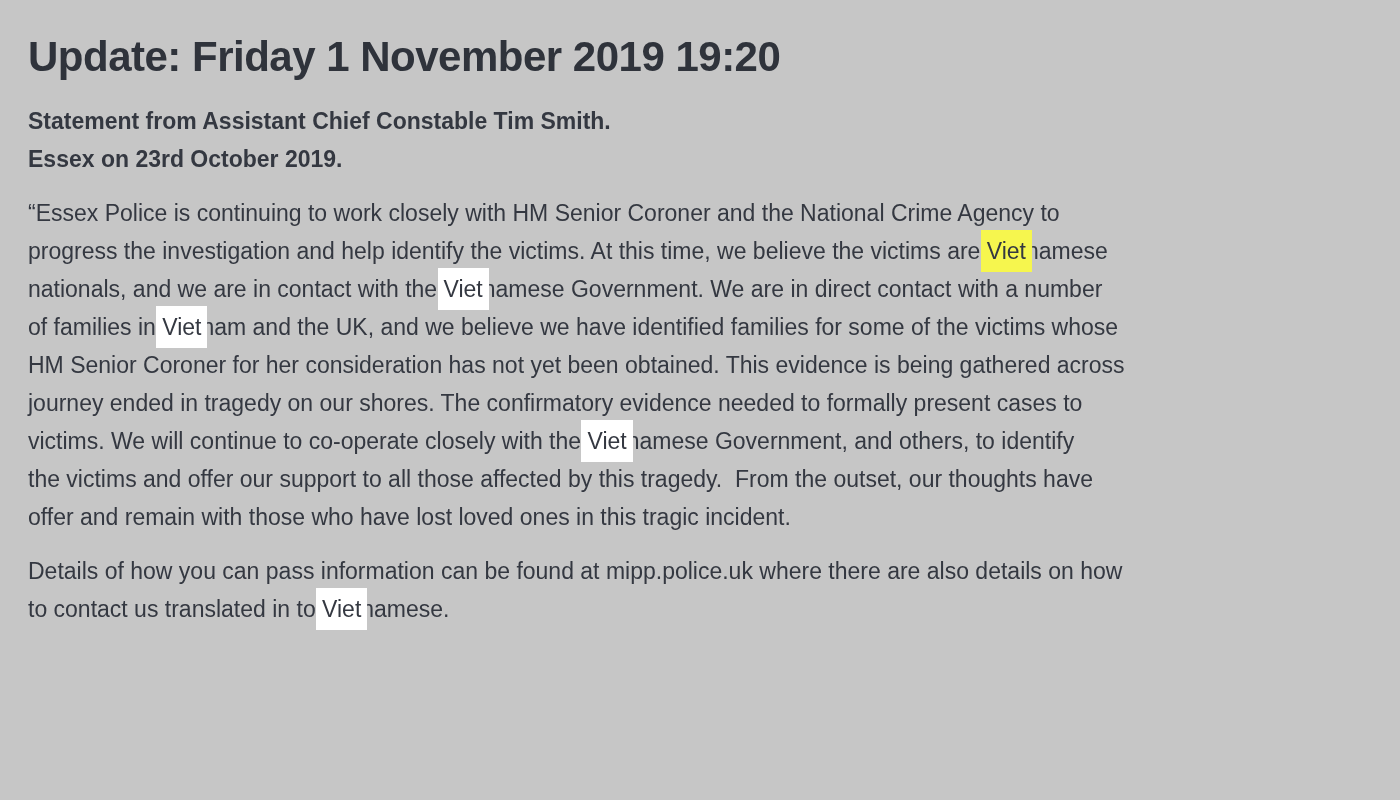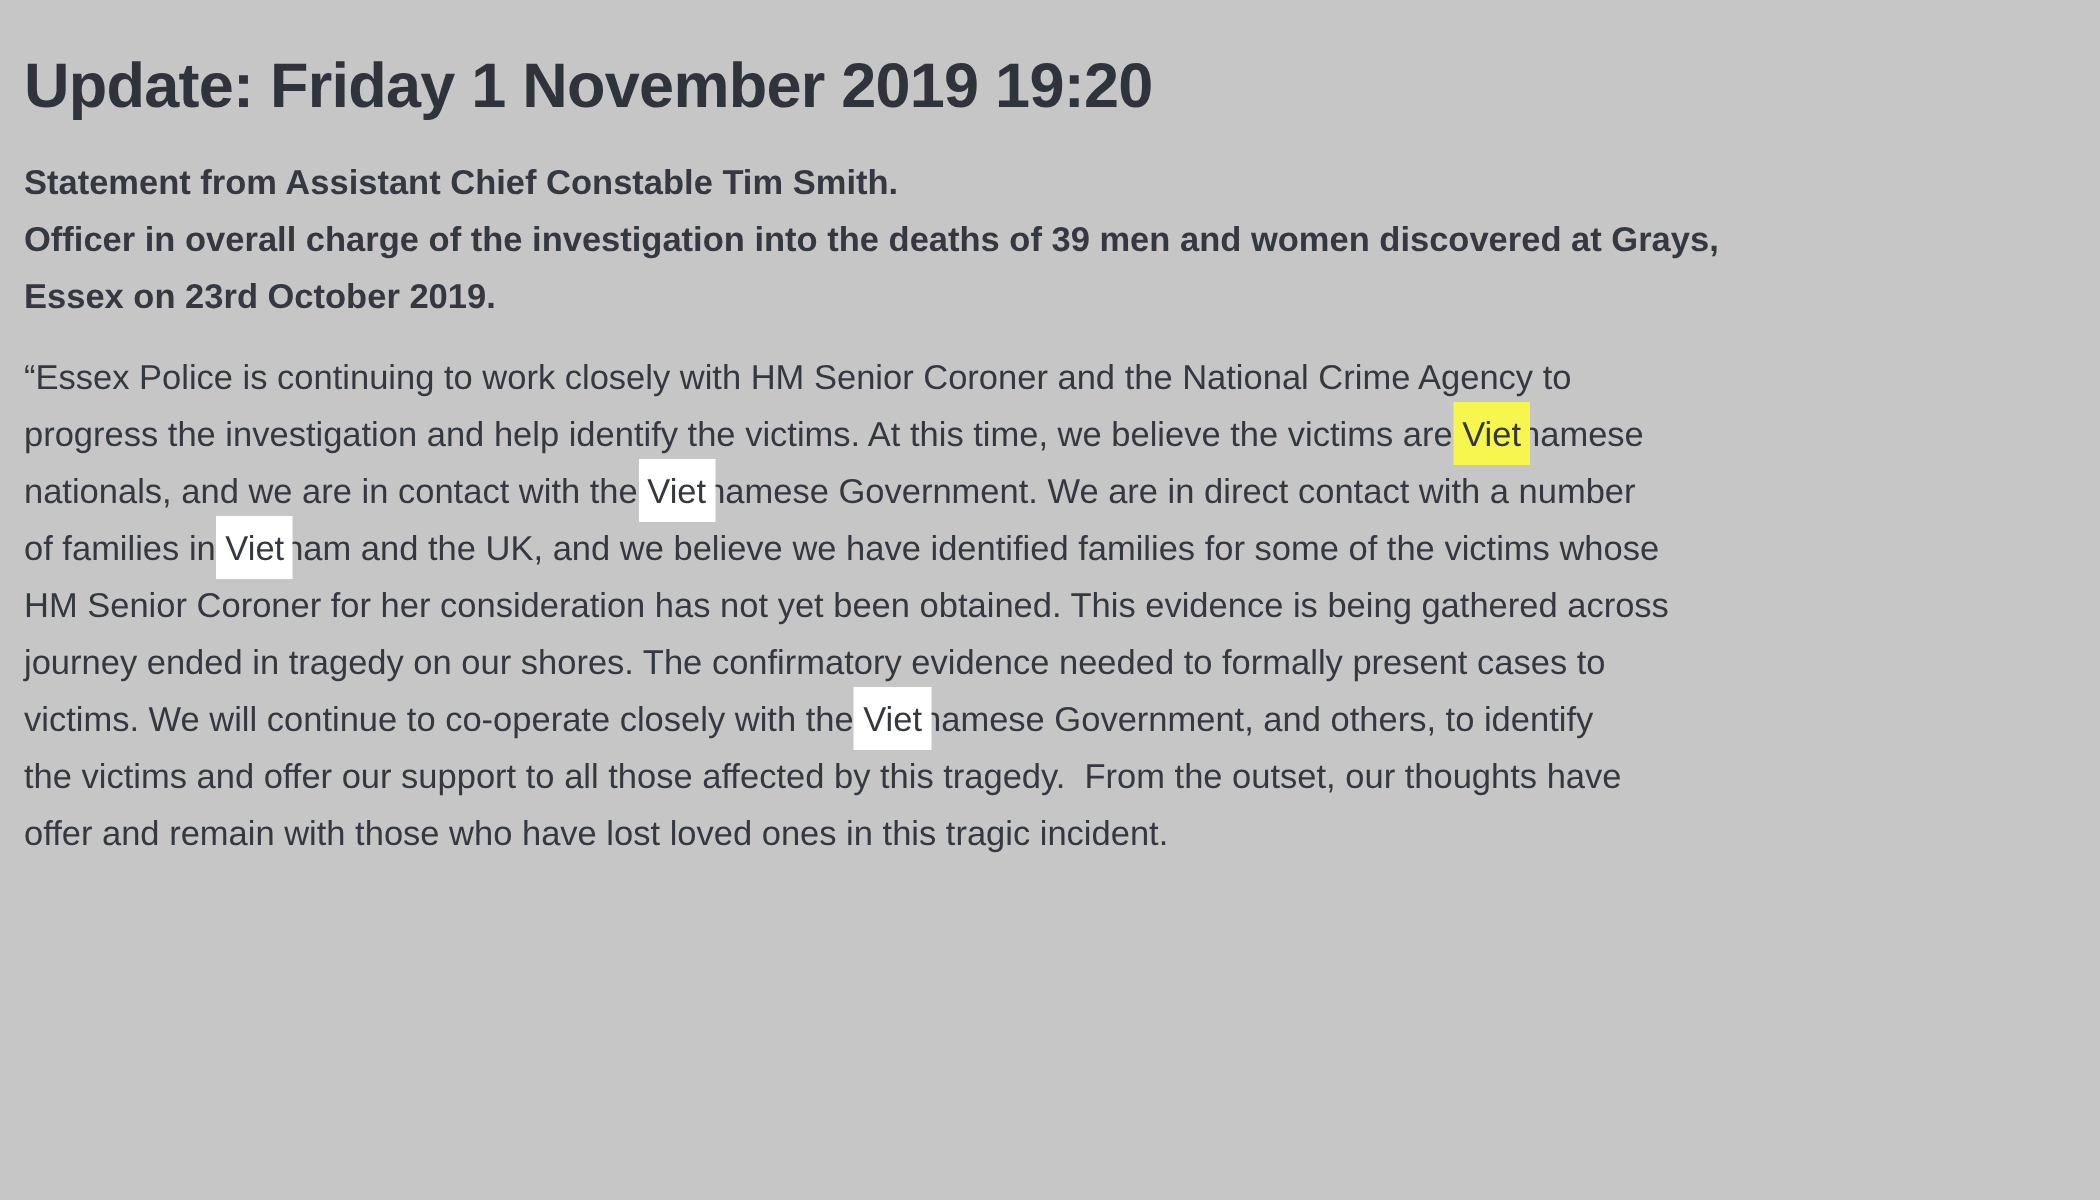--- a/index.html
+++ b/index.html
@@ -8,21 +8,21 @@
     --hl-active:#f6f64e;
     --hl-match:#ffffff;
   }
   html,body{margin:0;padding:0;}
   body{
     width:1400px;height:800px;overflow:hidden;
     background:var(--bg);
     color:var(--ink);
     font-family:"Liberation Sans","DejaVu Sans",sans-serif;
   }
-  .content{padding:20px 26px 0 16px;}
+  .content{padding:20px 26px 0 28px;}
   h1.page-title{
     font-size:42px;line-height:1.2;font-weight:700;
     letter-spacing:-0.5px;color:#2f333b;
     margin:12px 0 20px 0;
   }
   .paragraph{margin:0 0 16px 0;}
   .paragraph.bold .line{font-weight:700;}
   .line{
     font-size:23px;line-height:38px;
     white-space:pre;
@@ -35,30 +35,33 @@
   .hl-match{background:var(--hl-match);}
 </style>
 </head>
 <body>
 
 <div class="content">
   <h1 class="page-title">Update: Friday 1 November 2019 19:20</h1>
   <div>
       <div class="paragraph bold">
         <div class="line"><span>Statement from Assistant Chief Constable Tim Smith.</span></div>
-        <div class="line"><span>Officer in overall charge of the investigation into the deaths of 39 men and women discovered at Grays,</span></div>
         <div class="line"><span>Essex on 23rd October 2019.</span></div>
       </div>
       <div class="paragraph">
         <div class="line"><span>“Essex Police is continuing to work closely with HM Senior Coroner and the National Crime Agency to</span></div>
         <div class="line"><span>progress the investigation and help identify the victims. At this time, we believe the victims are </span><span class="hl hl-active">Viet</span><span>namese</span></div>
         <div class="line"><span>nationals, and we are in contact with the </span><span class="hl hl-match">Viet</span><span>namese Government. We are in direct contact with a number</span></div>
         <div class="line"><span>of families in </span><span class="hl hl-match">Viet</span><span>nam and the UK, and we believe we have identified families for some of the victims whose</span></div>
         <div class="line"><span>HM Senior Coroner for her consideration has not yet been obtained. This evidence is being gathered across</span></div>
         <div class="line"><span>journey ended in tragedy on our shores. The confirmatory evidence needed to formally present cases to</span></div>
         <div class="line"><span>victims. We will continue to co-operate closely with the </span><span class="hl hl-match">Viet</span><span>namese Government, and others, to identify</span></div>
         <div class="line"><span>the victims and offer our support to all those affected by this tragedy.  From the outset, our thoughts have</span></div>
         <div class="line"><span>offer and remain with those who have lost loved ones in this tragic incident.</span></div>
       </div>
       <div class="paragraph">
       </div>
+      <div class="paragraph">
+        <div class="line"><span>Details of how you can pass information can be found at mipp.police.uk where there are also details on how</span></div>
+        <div class="line"><span>to contact us translated in to </span><span class="hl hl-match">Viet</span><span>namese.</span></div>
+      </div>
     </div>
 </div>
 
 </body></html>

